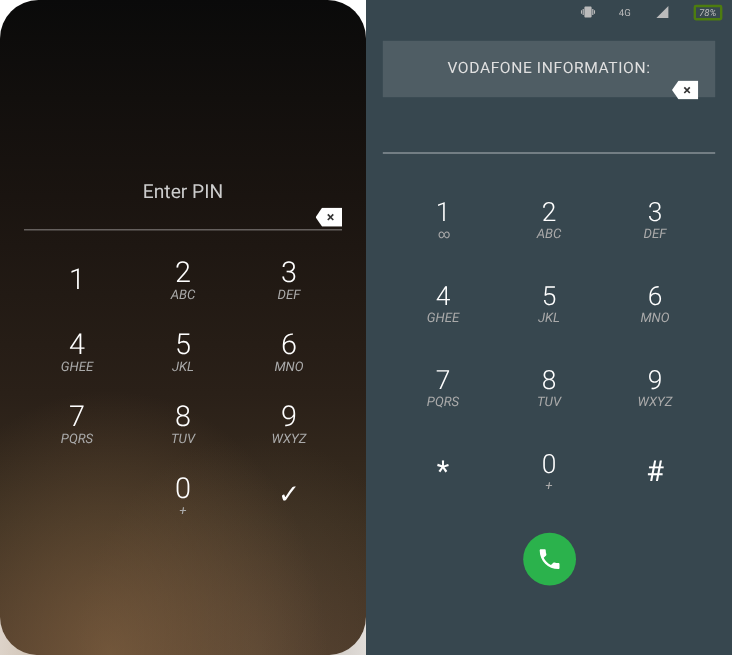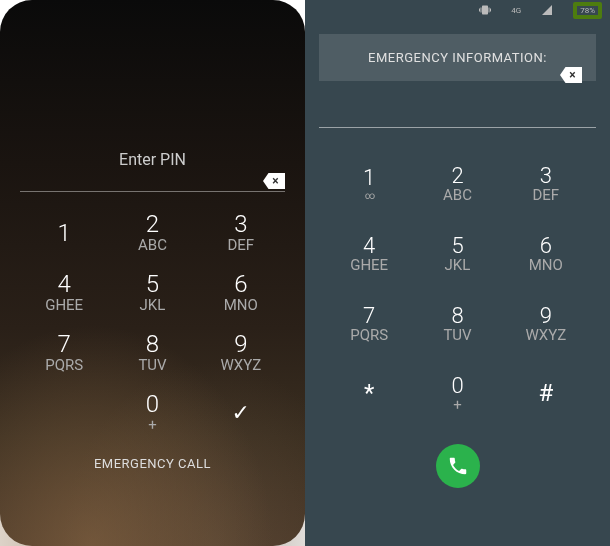--- a/index.html
+++ b/index.html
@@ -53,25 +53,26 @@
       font-size: 9px;
       gap: 20px;
       color: #bbb;
       text-align: center;
     }
     .status-icon {
       display: inline-flex;
       align-items: center;
     }
     .battery-box {
-      border: 4px solid #4d7c0f;
+      border: 2px solid #4d7c0f;
       border-radius: 2px;
       padding: 0 3px;
       font-size: 8px;
       position: relative;
+      font-style: italic;
     }
     .emergency-info-btn {
       margin: 14px 14px 4px 14px;
       background: rgba(255,255,255,0.12);
       color: #e0e0e0;
       text-align: center;
       padding: 16px 8px;
       font-size: 13px;
       letter-spacing: 0.5px;
     }
@@ -143,24 +144,25 @@
       justify-content: center;
       height: 60px;
       cursor: pointer;
     }
     .key-digit {
       font-size: 24px;
       color: #fff;
       font-weight: 300;
     }
     .key-label {
-      font-size: 15px;
+      font-size: 11px;
       color: #aaa;
       text-transform: uppercase;
       margin-top: -2px;
+      font-style: italic;
     }
     .key-symbol {
       font-size: 24px;
       color: #fff;
     }
     .checkmark {
       font-size: 22px;
       color: #fff;
     }
     .bottom-text-left {
@@ -273,41 +275,40 @@
     <div class="key">
       <div class="key-digit">0</div>
       <div class="key-label">+</div>
     </div>
     <div class="key">
       <div class="checkmark">✓</div>
     </div>
   </div>
 
   <div class="bottom-text-left">
-    <div class="emergency-call">EMERGENCY CALL</div>
   </div>
 </div>
 
 <div class="right-panel">
   <div class="status-bar">
     <span class="status-icon">
       <svg class="vibrate-svg" viewBox="0 0 24 24">
           <path d="M0 15h2V9H0v6zm3 2h2V7H3v10zm19-8v6h2V9h-2zm-3 8h2V7h-2v10zM16.5 3h-9C6.67 3 6 3.67 6 4.5v15c0 .83.67 1.5 1.5 1.5h9c.83 0 1.5-.67 1.5-1.5v-15c0-.83-.67-1.5-1.5-1.5z"></path>
         </svg>
     </span>
     <span class="status-icon" style="font-size:8px;">4G</span>
     <span class="status-icon">
       <svg class="signal-svg" viewBox="0 0 24 24">
           <path d="M2 22h20V2L2 22z"></path>
         </svg>
     </span>
     <span class="battery-box">78%</span>
   </div>
 
-  <div class="emergency-info-btn">EMERGENCY INFORMATION:</div>
+  <div class="emergency-info-btn">VODAFONE INFORMATION:</div>
 
   <div class="input-area-right">
     <div class="backspace-row-right">
       <div class="backspace-icon"></div>
     </div>
     <div class="right-underline"></div>
   </div>
 
   <div class="keypad keypad-right">
     <div class="key right-key">

